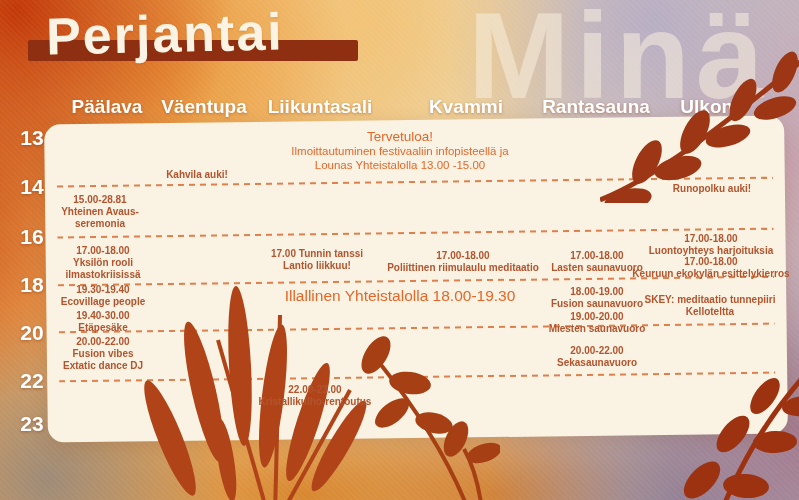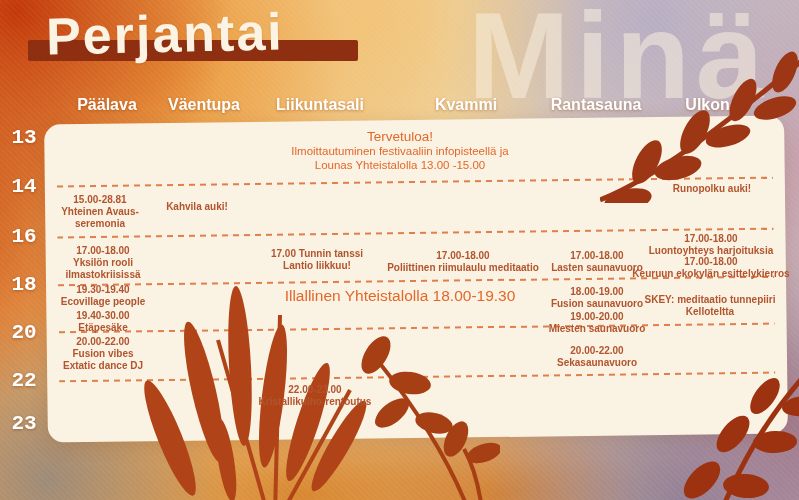--- a/index.html
+++ b/index.html
@@ -21,23 +21,23 @@
   }
   .grain{position:absolute;inset:0;z-index:1;pointer-events:none;
     background:repeating-linear-gradient(45deg, rgba(255,255,255,0.035) 0 2px, rgba(0,0,0,0) 2px 4px);}
   .watermark{position:absolute;left:468px;top:-14px;z-index:2;
     font-size:122px;font-weight:700;letter-spacing:6px;color:rgba(247,239,222,0.55);}
   .title-bar{position:absolute;left:28px;top:40px;width:330px;height:21px;background:#8f2f11;border-radius:2px;z-index:3;}
   .title{position:absolute;left:46px;top:4px;z-index:4;font-family:cursive, "Liberation Sans", sans-serif;
     font-size:52px;font-weight:700;letter-spacing:2px;color:#fbf3e3;transform:rotate(-1.2deg);
     text-shadow:0 1px 2px rgba(150,60,10,0.25);}
   .col-h{position:absolute;top:96px;transform:translateX(-50%);z-index:6;color:#fff;
-    font-weight:700;font-size:16px;text-shadow:0 1px 3px rgba(140,60,10,0.45);white-space:nowrap;}
-  .time-n{position:absolute;left:6px;width:36px;text-align:center;z-index:6;color:#fff;
-    font-weight:700;font-size:21px;text-shadow:0 1px 3px rgba(120,50,10,0.45);font-family:Liberation Mono, monospace;}
+    font-weight:700;font-size:19px;text-shadow:0 1px 3px rgba(140,60,10,0.45);white-space:nowrap;}
+  .time-n{position:absolute;left:14px;width:36px;text-align:center;z-index:6;color:#fff;
+    font-weight:700;font-size:21px;text-shadow:0 1px 3px rgba(120,50,10,0.45);}
   .panel{position:absolute;left:46px;top:120px;width:740px;height:318px;background:#faf3e3;
     border-radius:16px;transform:rotate(-0.7deg);z-index:5;box-shadow:0 4px 18px rgba(120,60,20,0.18);}
   .dash{position:absolute;left:12px;right:12px;height:2px;
     background:repeating-linear-gradient(90deg,#de7f4c 0 6px, rgba(0,0,0,0) 6px 11px);}
   .ev{position:absolute;transform:translateX(-50%);text-align:center;z-index:9;
     color:#b2542e;font-weight:700;font-size:10px;line-height:1.22;}
   .ann{position:absolute;transform:translateX(-50%);text-align:center;z-index:9;color:#e4672a;font-weight:400;}
   .ann-t{font-size:13.5px;line-height:1.2;}
   .ann-l{font-size:11.5px;line-height:1.2;}
   .ann-dinner{font-size:15.5px;}
@@ -76,21 +76,21 @@
     <div class="dash" style="top:256px"></div>
   </div>
 
   <div class="ann" style="left:400px;top:129px;width:350px">
     <div class="ann-t">Tervetuloa!</div>
     <div class="ann-l">Ilmoittautuminen festivaaliin infopisteellä ja</div>
     <div class="ann-l">Lounas Yhteistalolla 13.00 -15.00</div>
   </div>
   <div class="ann ann-dinner" style="left:400px;top:287px;width:420px">Illallinen Yhteistalolla 18.00-19.30</div>
 
-  <div class="ev" style="left:197px;top:201px;width:110px">
+  <div class="ev" style="left:197px;top:169px;width:110px">
     <div></div>
     <div>Kahvila auki!</div>
   </div>
   <div class="ev" style="left:712px;top:183px;width:80px">
     <div></div>
     <div>Runopolku auki!</div>
   </div>
   <div class="ev" style="left:100px;top:194px;width:122px">
     <div>15.00-28.81</div>
     <div>Yhteinen Avaus-seremonia</div>

